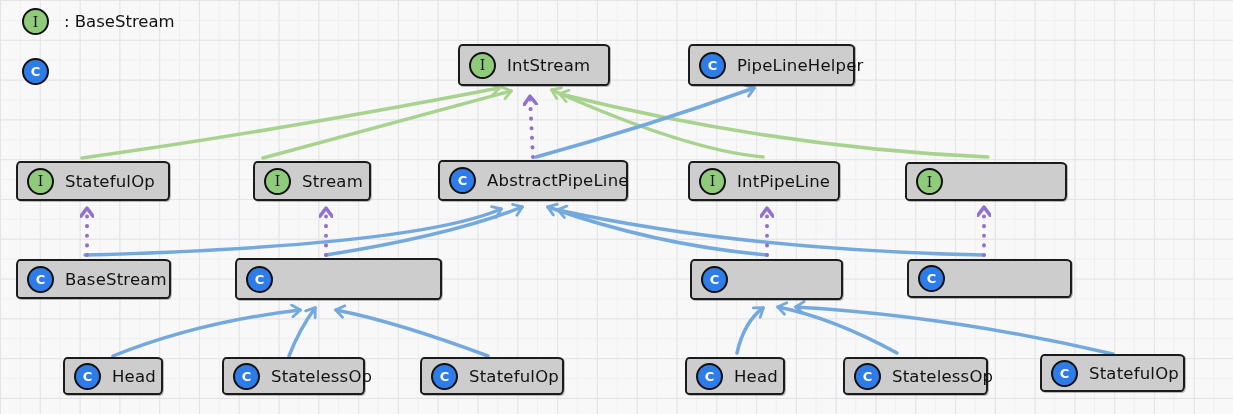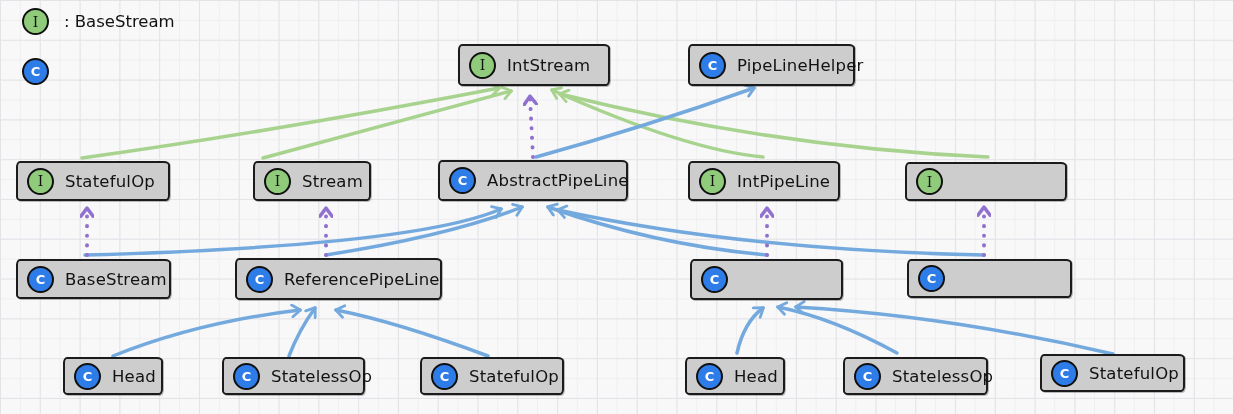--- a/index.html
+++ b/index.html
@@ -123,21 +123,20 @@
   <div class="node" style="left:905px;top:162px;width:162px;height:39px;">
     <span class="badge badge-i">I</span>
   </div>
 
   <div class="node" style="left:16px;top:259px;width:155px;height:40px;">
     <span class="badge badge-c">C</span>
     <span>BaseStream</span>
   </div>
   <div class="node" style="left:235px;top:258px;width:207px;height:42px;">
     <span class="badge badge-c">C</span>
-    <span>ReferencePipeLine</span>
   </div>
   <div class="node" style="left:690px;top:259px;width:153px;height:41px;">
     <span class="badge badge-c">C</span>
   </div>
   <div class="node" style="left:907px;top:259px;width:165px;height:39px;">
     <span class="badge badge-c">C</span>
   </div>
 
   <div class="node" style="left:63px;top:357px;width:100px;height:38px;">
     <span class="badge badge-c">C</span>

